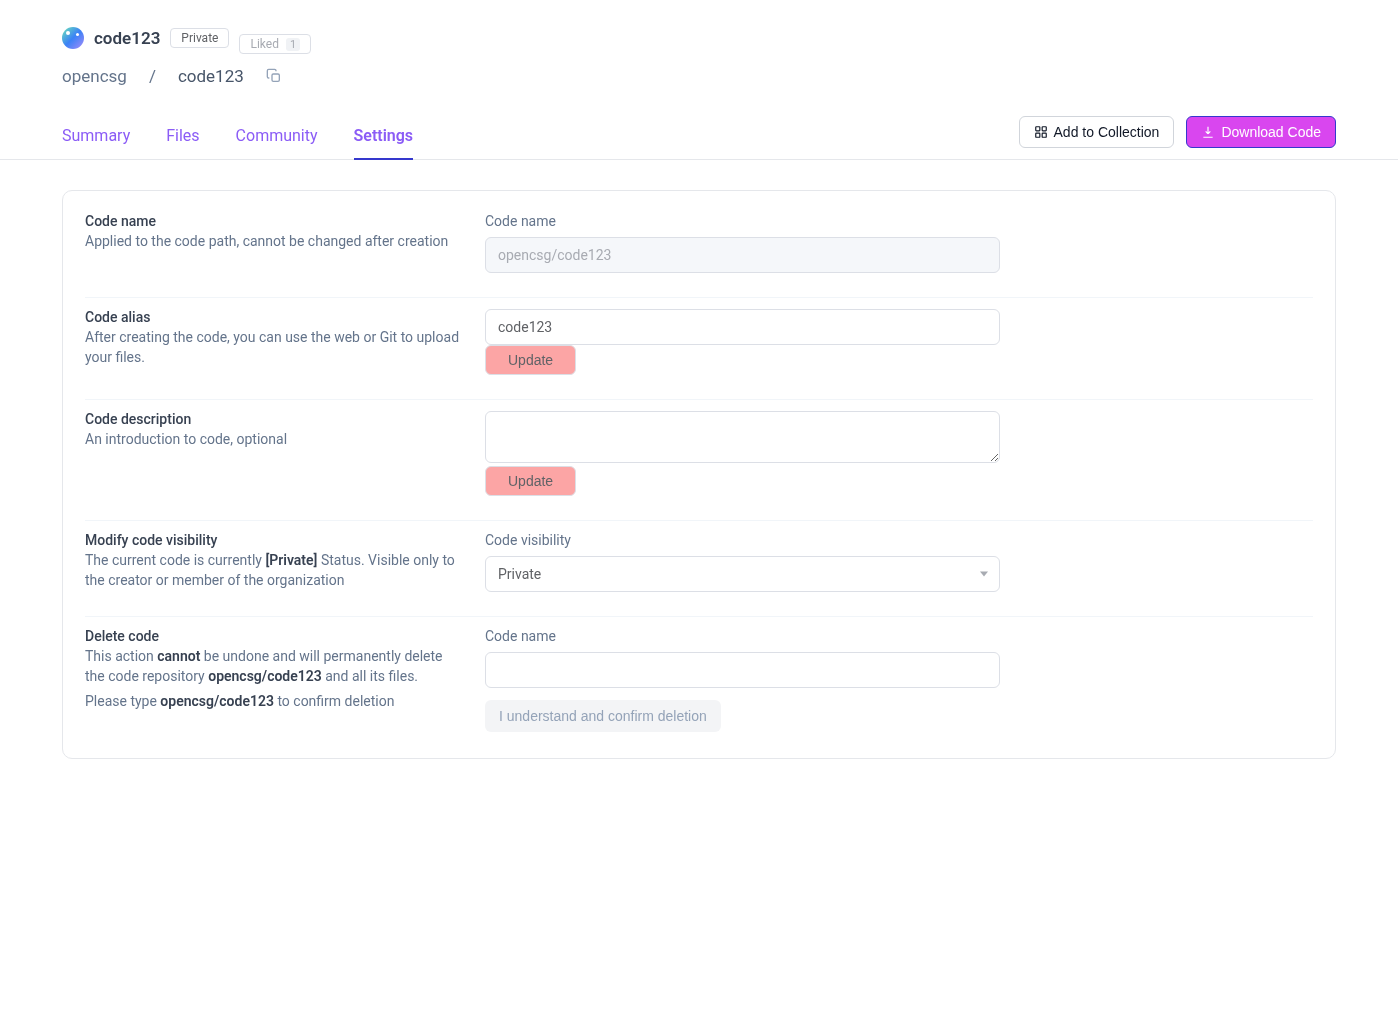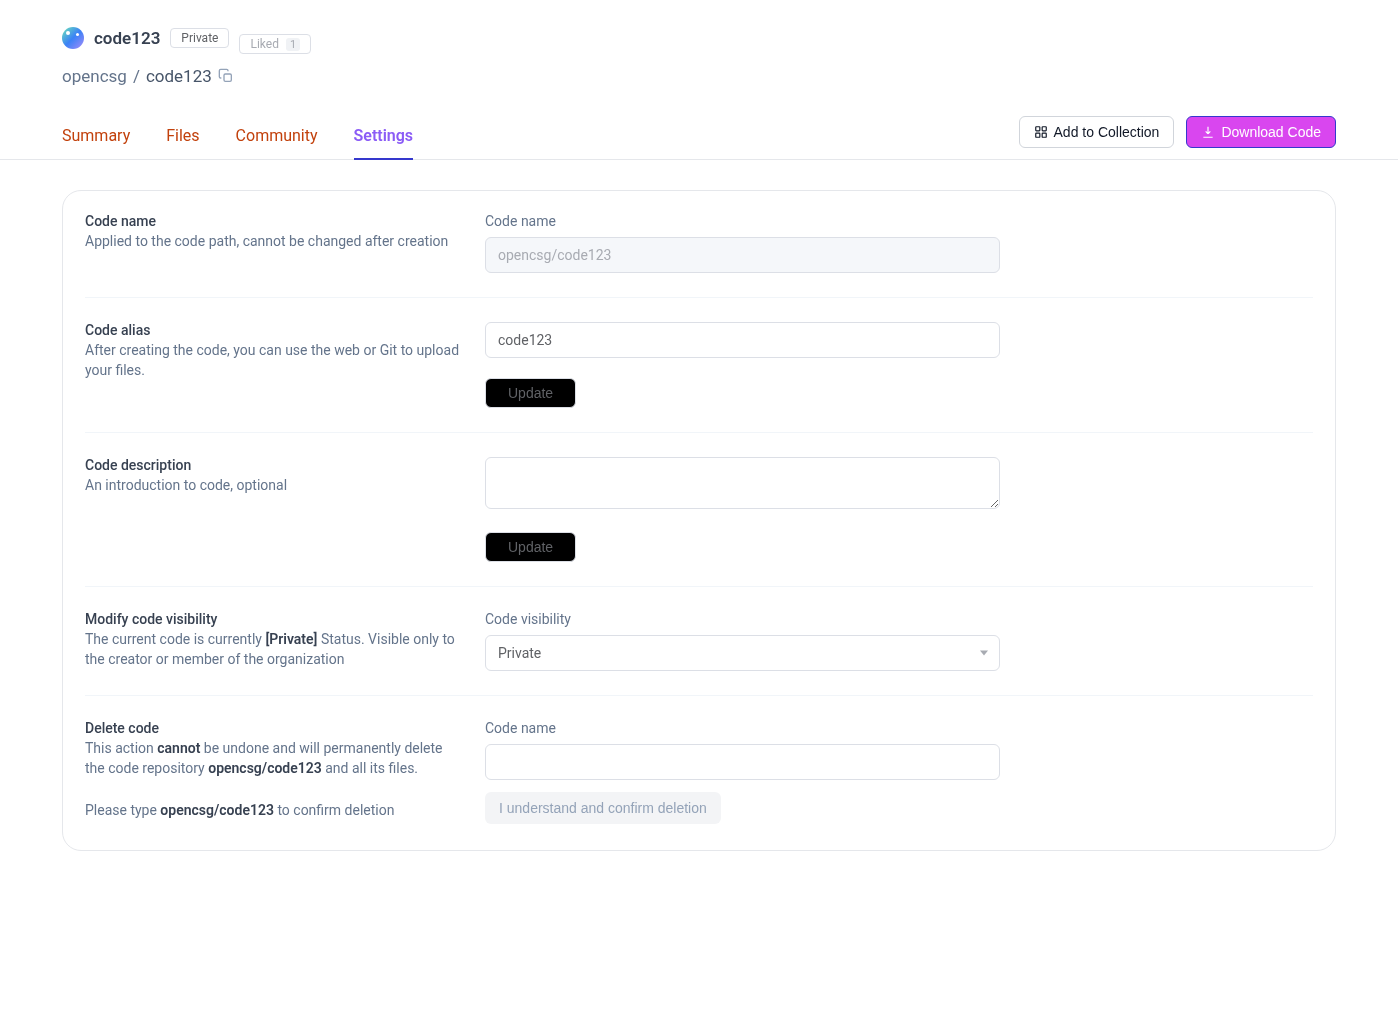--- a/index.html
+++ b/index.html
@@ -62,21 +62,21 @@
 .badge-count {
   background: #f0f2f5;
   border-radius: 3px;
   padding: 0 4px;
   margin-left: 4px;
   font-size: 11px;
 }
 .breadcrumb {
   display: flex;
   align-items: center;
-  gap: 6px;
+  gap: 22px;
   font-size: 17px;
   color: #475569;
   margin-bottom: 28px;
 }
 .breadcrumb .owner { color: #64748b; }
 .breadcrumb .sep { color: #64748b; }
 .breadcrumb .name { color: #475569; }
 .copy-icon {
   width: 16px;
   height: 16px;
@@ -90,21 +90,21 @@
   border-bottom: 1px solid #e5e7eb;
   padding: 0 62px;
 }
 .tabs {
   display: flex;
   gap: 36px;
 }
 .tab {
   padding: 12px 0 14px 0;
   font-size: 16px;
-  color: #c2410c;
+  color: #8b5cf6;
   cursor: pointer;
   position: relative;
 }
 .tab.active {
   color: #8b5cf6;
   font-weight: 600;
 }
 .tab.active::after {
   content: '';
   position: absolute;
@@ -138,31 +138,31 @@
   color: #fff;
   border-color: #3538cd;
 }
 .icon-sm {
   width: 14px; height: 14px;
   display: inline-block;
 }
 .settings-card {
   margin: 30px 62px;
   border: 1px solid #e5e7eb;
-  border-radius: 19px;
+  border-radius: 10px;
   padding: 22px 22px;
 }
 .setting-row {
   display: flex;
   gap: 20px;
   padding: 0 0 24px 0;
 }
 .setting-row + .setting-row {
   border-top: 1px solid #f1f5f9;
-  padding-top: 24px;
+  padding-top: 11px;
 }
 .setting-left {
   width: 380px;
   flex-shrink: 0;
 }
 .setting-left .label {
   font-size: 14px;
   color: #374151;
   font-weight: 500;
   margin-bottom: 2px;
@@ -195,25 +195,25 @@
   background: #f5f7fa;
   cursor: not-allowed;
   color: #a8abb2;
 }
 .textarea {
   min-height: 50px;
   resize: both;
 }
 .btn-update {
   display: inline-block;
-  margin-top: 20px;
+  margin-top: 0;
   padding: 6px 22px;
   border: 1px solid #dcdfe6;
   border-radius: 6px;
-  background: #000000;
+  background: #fca5a5;
   color: #606266;
   font-size: 14px;
   cursor: pointer;
 }
 .select-wrapper {
   position: relative;
 }
 .select-wrapper::after {
   content: '';
   position: absolute;
@@ -235,21 +235,21 @@
   margin-top: 12px;
   padding: 8px 14px;
   border-radius: 6px;
   background: #f3f4f6;
   color: #94a3b8;
   font-size: 14px;
   cursor: not-allowed;
   border: none;
 }
 .strong { font-weight: 600; color: #374151; }
-.mb-6 { margin-bottom: 21px; }
+.mb-6 { margin-bottom: 4px; }
 </style>
 </head>
 <body>
 
 <div class="header-section">
   <div class="title-row">
     <div class="avatar"></div>
     <span class="repo-title">code123</span>
     <span class="badge">Private</span>
     <span class="badge badge-liked">

